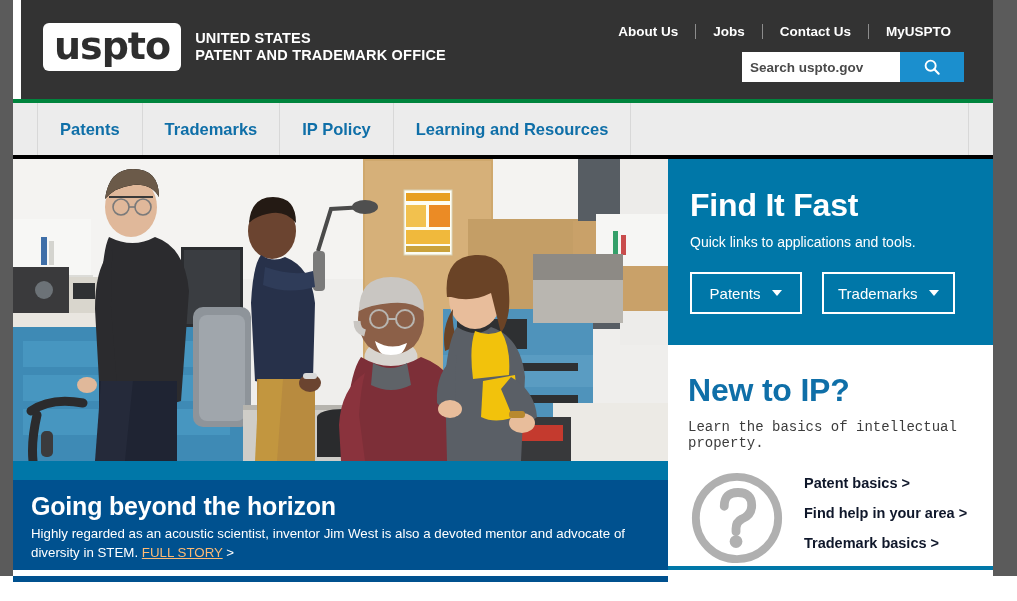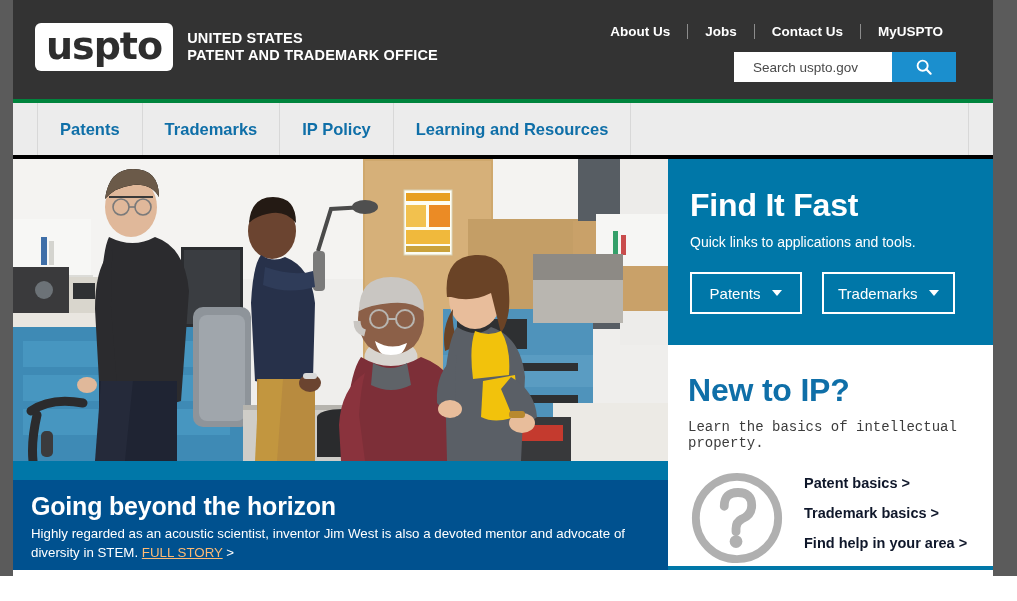--- a/index.html
+++ b/index.html
@@ -29,21 +29,21 @@
     position: absolute;
     left: 993px; top: 0;
     width: 24px; height: 576px;
     background: #5b5b5b;
     z-index: 40;
   }
 
   
   .header {
     position: absolute;
-    left: 13px; top: 0;
+    left: 21px; top: 0;
     width: 980px; height: 112px;
     background: #333333;
   }
   .header-green {
     position: absolute;
     left: 13px; top: 99px;
     width: 980px; height: 4px;
     background: #00843d;
   }
 
@@ -109,23 +109,24 @@
     height: 30px;
   }
   .search-input {
     width: 158px;
     height: 30px;
     border: none;
     outline: none;
     background: #ffffff;
     font-size: 13.5px;
     color: #333;
-    padding: 0 19px;
+    padding: 0 8px;
     font-family: "Liberation Sans", sans-serif;
     box-sizing: border-box;
+    font-weight: bold;
   }
   .search-input::placeholder { color: #4a4a4a; opacity: 1; }
   .search-btn {
     width: 64px;
     height: 30px;
     background: #1b8fce;
     border: none;
     cursor: pointer;
     display: flex;
     align-items: center;
@@ -176,21 +177,21 @@
 
   .hero-teal {
     position: absolute;
     left: 13px; top: 461px;
     width: 655px; height: 19px;
     background: #0077a8;
   }
   .hero-caption {
     position: absolute;
     left: 13px; top: 480px;
-    width: 655px; height: 90px;
+    width: 655px; height: 102px;
     background: #00518f;
     box-sizing: border-box;
     padding: 11px 18px 0 18px;
     color: #ffffff;
   }
   .hero-title {
     font-size: 25px;
     font-weight: bold;
     line-height: 30px;
     margin: 0 0 4px 0;
@@ -511,19 +512,19 @@
     <div class="nip-title">New to IP?</div>
     <div class="nip-sub">Learn the basics of intellectual property.</div>
     <div class="nip-body">
       <svg class="qmark" width="98" height="98" viewBox="0 0 100 100">
         <circle cx="50" cy="50" r="42" fill="none" stroke="#b0b0b0" stroke-width="8"></circle>
         <path d="M37 38 q0 -14 14 -14 q14 0 14 13 q0 10 -10 14 q-6 3 -6 10 v3" fill="none" stroke="#b0b0b0" stroke-width="9" stroke-linecap="round"></path>
         <circle cx="49" cy="74" r="6.5" fill="#b0b0b0"></circle>
       </svg>
       <div class="nip-links">
         <a class="nip-link">Patent basics &gt;</a>
+        <a class="nip-link">Find help in your area &gt;</a>
         <a class="nip-link">Trademark basics &gt;</a>
-        <a class="nip-link">Find help in your area &gt;</a>
       </div>
     </div>
   </div>
 
 </div>
 
 </body></html>

